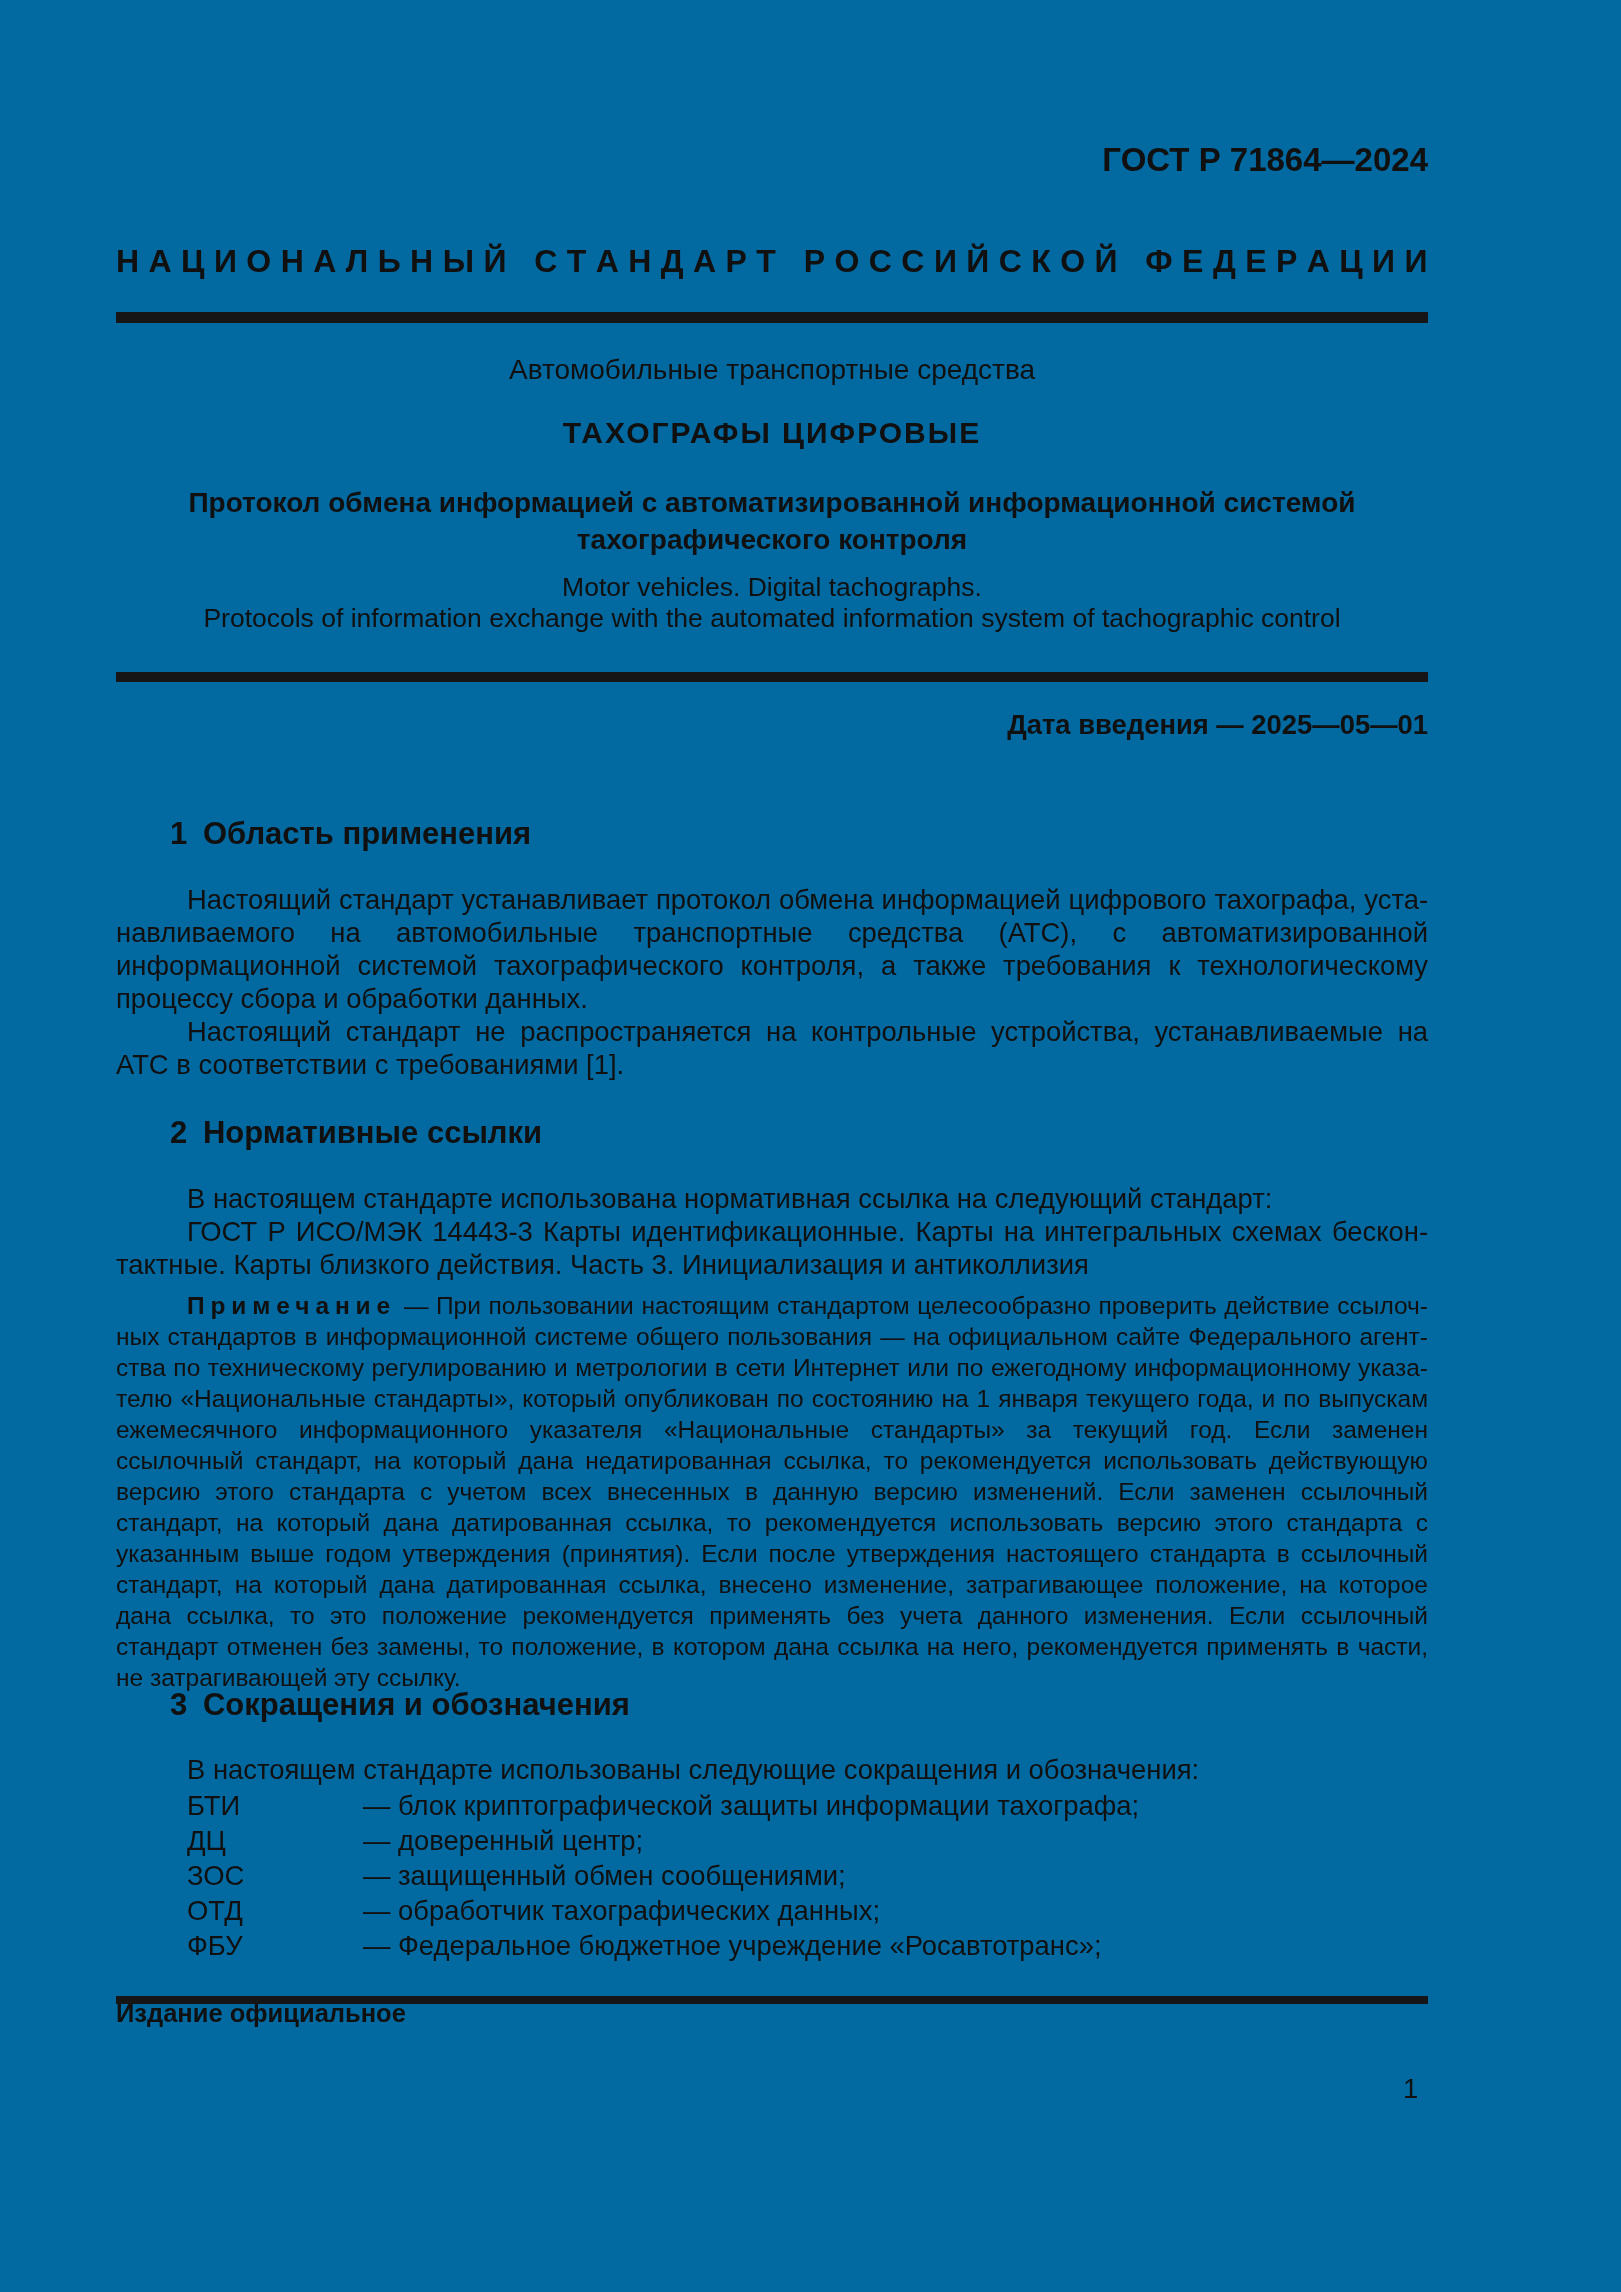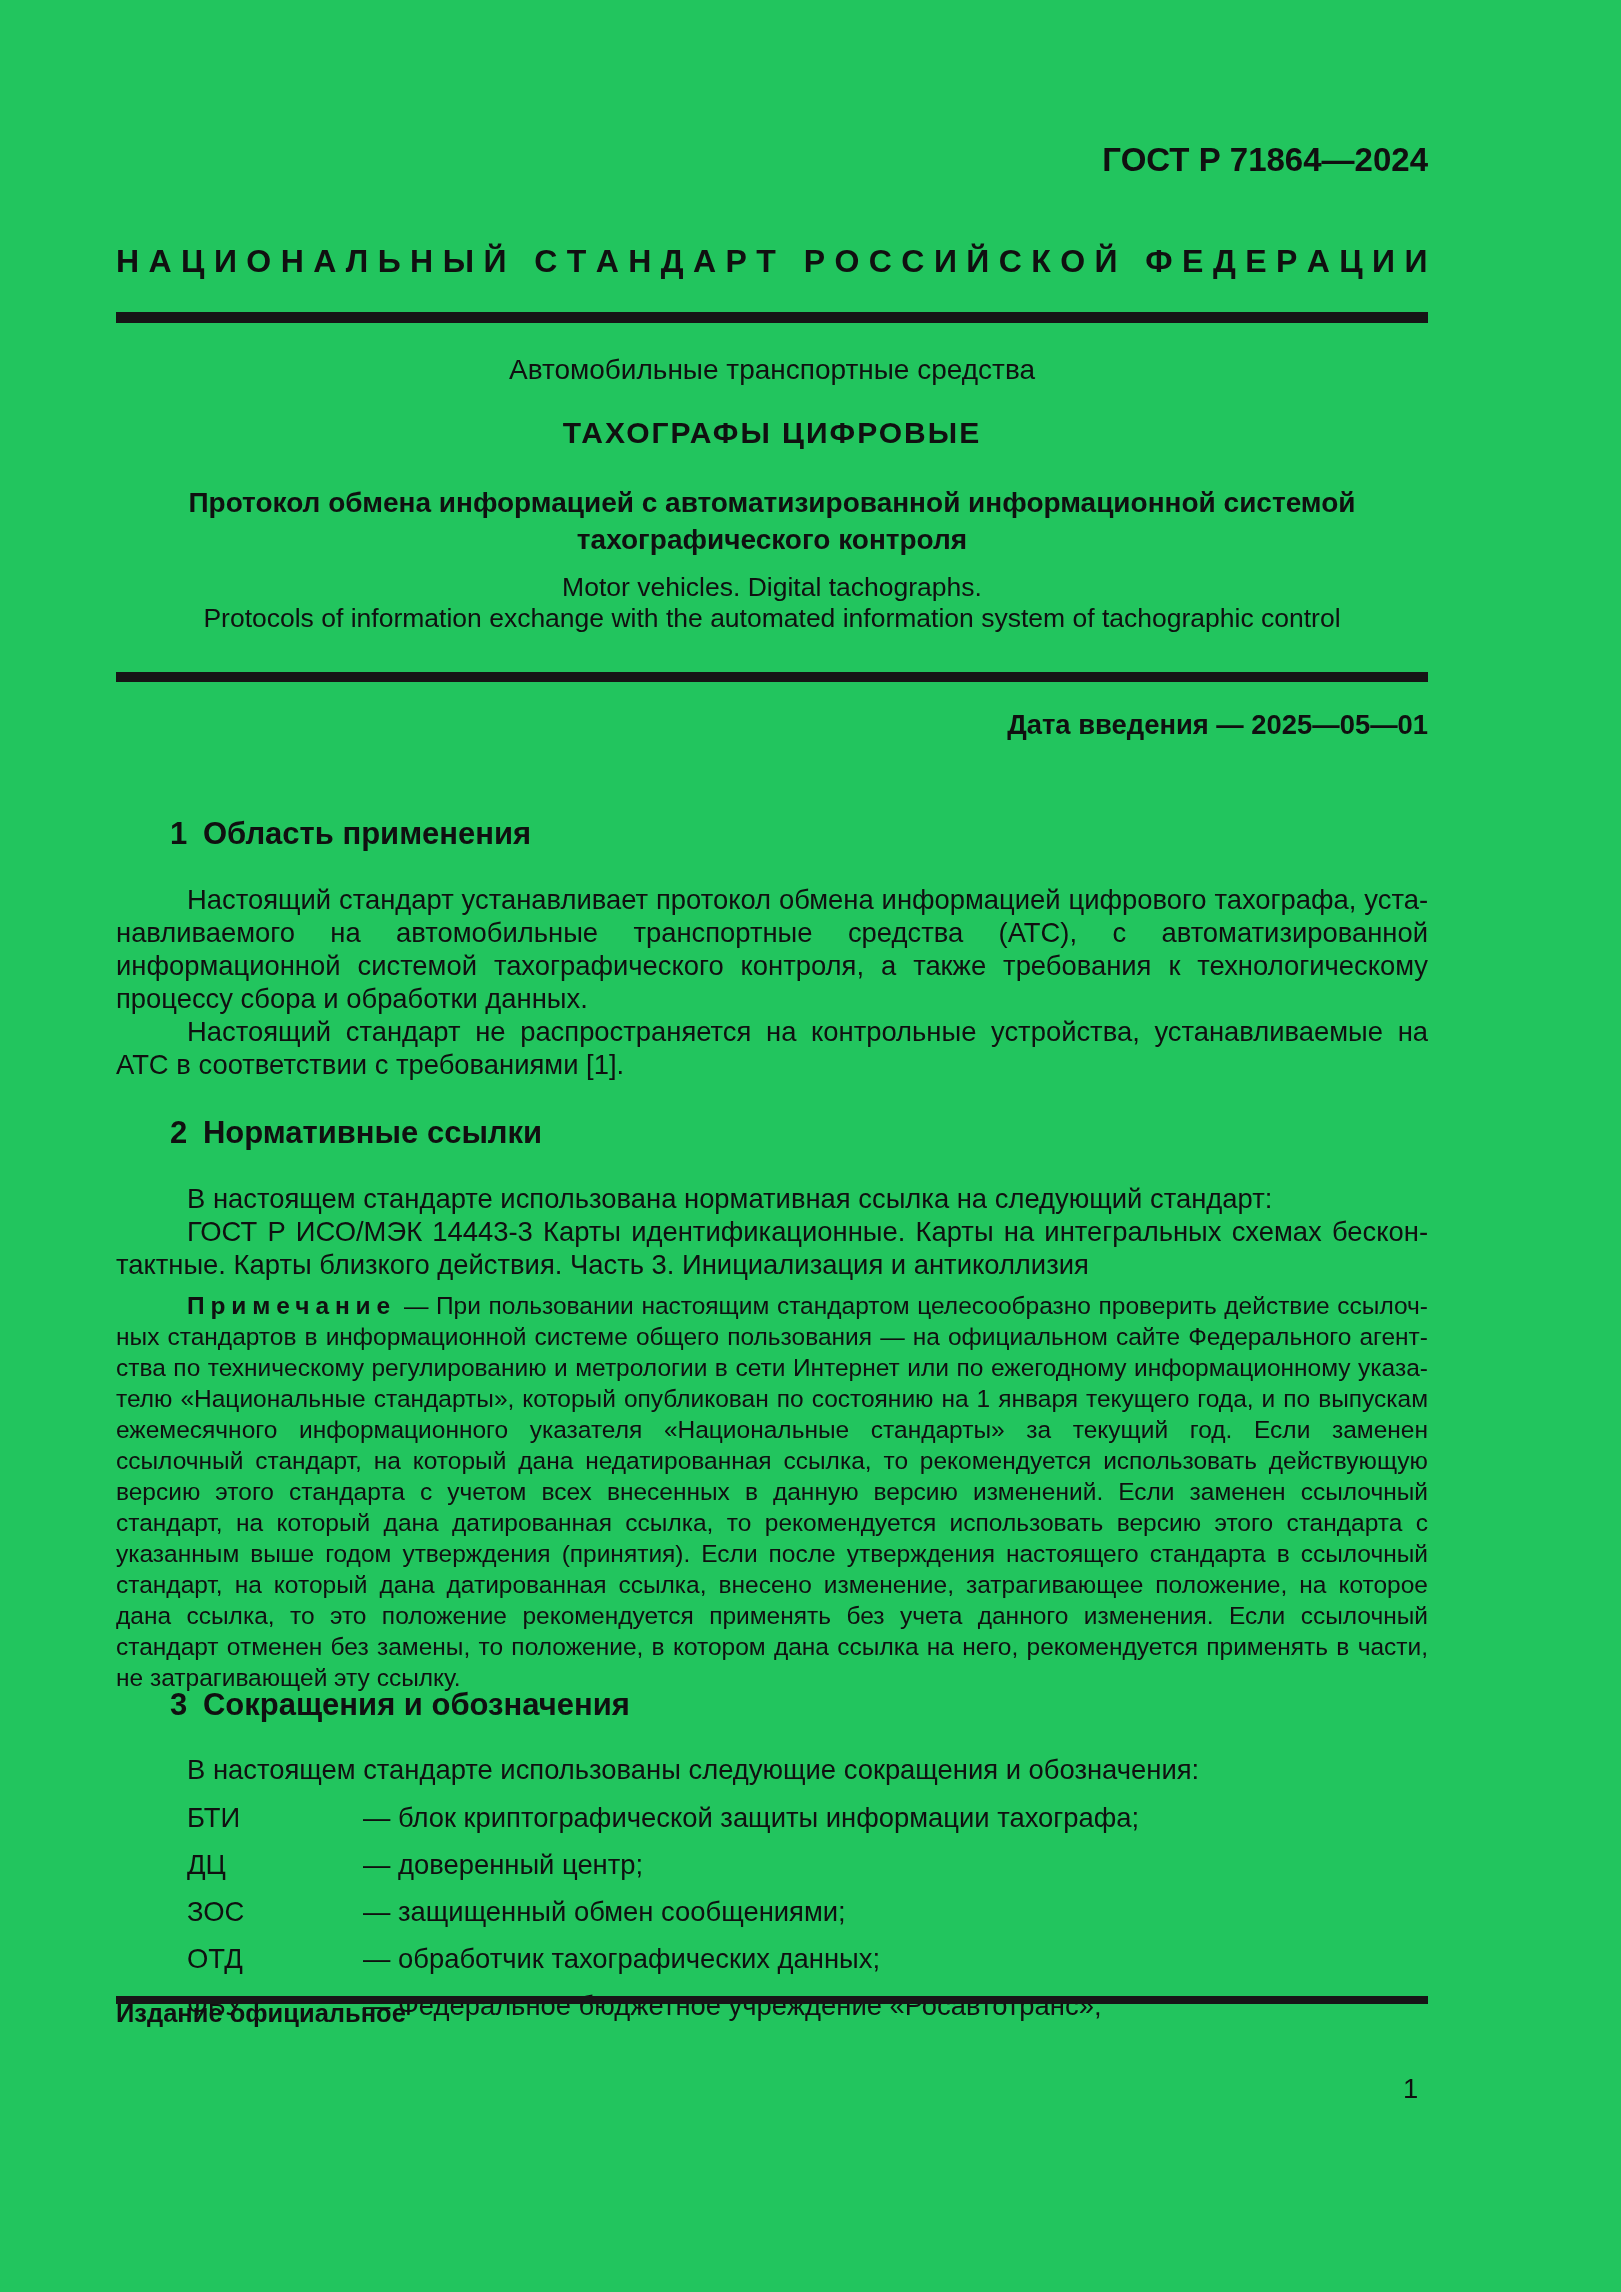--- a/index.html
+++ b/index.html
@@ -1,19 +1,19 @@
 <!DOCTYPE html>
 <html lang="ru"><head>
 <meta charset="utf-8">
 <style>
   html,body{margin:0;padding:0;background:#ffffff;}
   .page{
     position:relative;
     width:1621px;height:2293px;
-    background:#22c55e;
+    background:#0369a1;
     color:#101010;
     font-family:"Liberation Sans","DejaVu Sans",sans-serif;
     overflow:hidden;
   }
   .abs{position:absolute;left:116px;width:1312px;}
   .rule{background:#161616;}
   .doc-number{top:143px;text-align:right;font-size:33px;font-weight:bold;line-height:1;}
   .banner{top:245px;display:flex;justify-content:space-between;align-items:baseline;
           font-size:32px;font-weight:bold;line-height:1;white-space:nowrap;}
   .rule-1{top:312px;height:10.8px;}
@@ -28,21 +28,21 @@
   .h-num{margin-right:15.7px;}
   .body-text{font-size:27.4px;line-height:33px;text-align:justify;}
   .body-text p{margin:0;text-indent:71px;hyphens:manual;}
   .s1-body{top:883px;}
   .s2-body{top:1182px;}
   .note{top:1290px;font-size:24.5px;line-height:31px;text-align:justify;}
   .note p{margin:0;text-indent:71px;hyphens:manual;}
   .note-label{letter-spacing:5.9px;margin-right:7.8px;font-weight:bold;}
   .s3-intro{top:1753px;}
   .abbr-list{top:1788px;font-size:27.4px;line-height:35px;padding-left:71px;}
-  .abbr-row{display:flex;margin-top:12px;}
+  .abbr-row{display:flex;}
   .abbr-term{width:176px;flex:0 0 176px;}
   .abbr-def{flex:1;}
   .rule-3{top:1996px;height:7.8px;}
   .edition{top:1999px;font-size:25.5px;font-weight:bold;line-height:1.1;}
   .page-num{top:2074px;text-align:right;font-size:27.4px;line-height:1.1;padding-right:9.8px;box-sizing:border-box;}
 </style>
 </head>
 <body>
 
 <div class="page">

